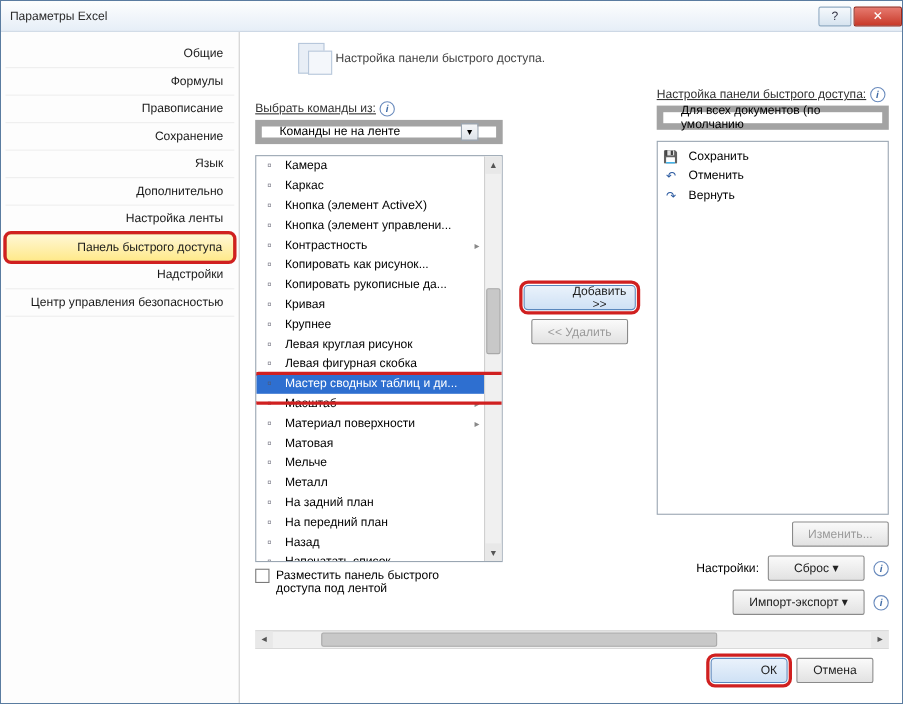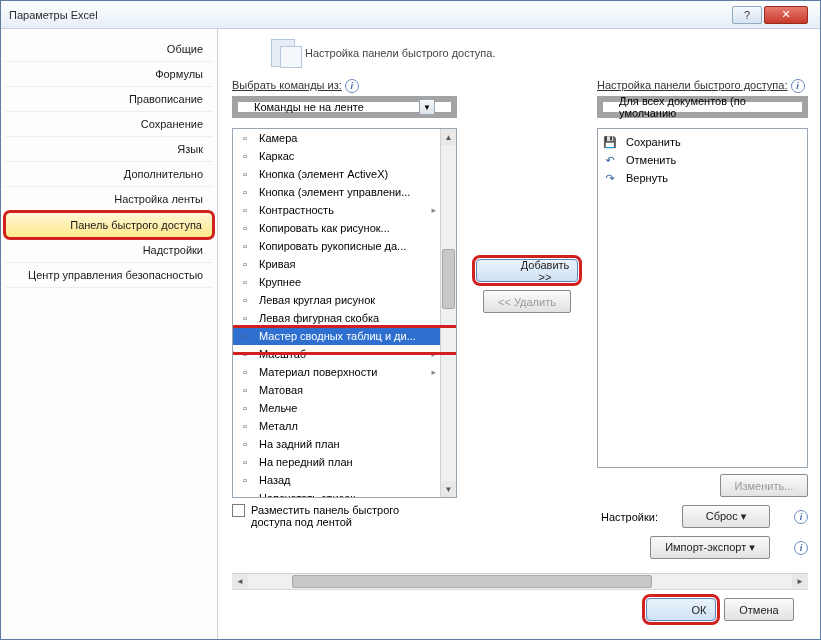--- a/index.html
+++ b/index.html
@@ -1,37 +1,37 @@
 <!DOCTYPE html>
 <html><head>
 <meta charset="utf-8">
 <style>
 * { box-sizing: border-box; margin: 0; padding: 0; font-family: "Segoe UI", Tahoma, sans-serif; font-size: 11px; }
 body { background: #fff; width: 821px; height: 640px; overflow: hidden; }
 
 .window { width: 821px; height: 640px; border: 1px solid #5a7ca0; background: #fff; display: flex; flex-direction: column; }
-.titlebar { height: 28px; background: linear-gradient(#fdfefe, #e6eef7); border-bottom: 1px solid #c2d0e0; display: flex; align-items: center; padding: 0 12px 0 8px; color: #2b2b2b; }
+.titlebar { height: 28px; background: linear-gradient(#fdfefe, #e6eef7); border-bottom: 1px solid #c2d0e0; display: flex; align-items: center; padding: 0 0 0 8px; color: #2b2b2b; }
 .titlebar .spacer { flex: 1; }
 .titlebar-btn { width: 30px; height: 18px; margin-left: 2px; border: 1px solid #8faac2; background: linear-gradient(#f6f9fc,#d7e4f0); display: inline-flex; align-items: center; justify-content: center; font-size: 11px; color: #334; border-radius: 2px; }
 .titlebar-btn.close { background: linear-gradient(#e67a6f,#c83a2a); color: #fff; border-color: #9a2a1c; width: 44px; }
 
 .body { flex: 1; display: flex; background: #fff; }
 .sidebar { width: 217px; border-right: 1px solid #d0d0d0; padding: 8px 4px; background: #fdfdfd; text-align: right; }
 .sidebar-item { padding: 6px 10px; color: #1a1a1a; border-bottom: 1px solid #eee; cursor: pointer; }
 .sidebar-item.selected { background: linear-gradient(#fff7d6,#ffe98a); border: 1px solid #c9a227; border-radius: 3px; }
 .sidebar-item.selected.red-out { outline:3px solid #d02020; outline-offset:-1px; border-radius:5px;}
 
 .main { flex: 1; padding: 10px 12px 10px 14px; display:flex; flex-direction:column; position:relative; }
 .hdr { display:flex; align-items:center; gap:10px; margin-bottom:12px;padding-left:39px;}
 .hdr-icon { width:24px; height:28px; background:#e8eef6; border:1px solid #b7c7db; position:relative;}
 .hdr-icon:after{content:"";position:absolute;left:8px;top:6px;width:20px;height:20px;background:#f4f7fb;border:1px solid #b7c7db;}
 .hdr-label{color:#444;}
 
 .row{display:flex; gap:20px; align-items:flex-start;}
-.col-left{width:225px;}
+.col-left{width:225px;margin-top:13px;}
 .col-right{flex:1;}
 .lbl{color:#333; margin-bottom:3px; display:block;}
 .lbl u{text-decoration:underline;}
 .dropdown{width:100%; height:22px; border:6px solid #a3a3a3; background:#fff; display:flex; align-items:center; justify-content:space-between; padding:0 16px;}
 .dropdown .arrow{width:16px;height:16px;border:1px solid #9aa6b2;background:linear-gradient(#f5f7f9,#dfe4ea);display:flex;align-items:center;justify-content:center;font-size:8px;}
 
 .listbox{margin-top:10px; border:1px solid #9aa6b2; height:370px; background:#fff; overflow:hidden; position:relative;}
 .listbox-inner{position:absolute; left:0; right:16px; top:0; bottom:0; overflow:hidden;}
 .list-item{display:flex; align-items:center; height:18px; padding:0 4px; gap:6px; white-space:nowrap;}
 .list-item .ic{width:16px;height:16px;display:inline-flex;align-items:center;justify-content:center;font-size:11px;color:#556;}
@@ -47,21 +47,21 @@
 .btn{min-width:88px; height:23px; border:1px solid #8a8a8a; background:linear-gradient(#fafafa,#e2e2e2); padding:0 8px; display:inline-flex; align-items:center; justify-content:center; color:#222; border-radius:2px;}
 .btn:disabled,.btn.disabled{color:#9a9a9a;}
 .btn.red-out{outline:3px solid #d02020; outline-offset:1px; border-radius:4px;padding-left:44px;}
 .btn.selected{background:linear-gradient(#eaf2fb,#cfe1f5); border-color:#5a87bd;}
 
 .right-list{margin-top:10px;border:1px solid #9aa6b2;height:340px;background:#fff;padding:4px;}
 .rl-item{display:flex;align-items:center;height:18px;gap:8px;}
 .rl-item .ic{width:16px;height:16px;display:inline-flex;align-items:center;justify-content:center;color:#2b5aa0;}
 
 .below-right{margin-top:6px;display:flex;align-items:center;gap:8px;justify-content:flex-end;}
-.below-right2{margin-top:8px;display:flex;align-items:center;gap:24px;justify-content:flex-end;}
+.below-right2{margin-top:8px;display:flex;align-items:center;gap:8px;justify-content:flex-end;}
 
 .chk-row{margin-top:6px;display:flex;align-items:flex-start;gap:6px;}
 .chk{width:13px;height:13px;border:1px solid #7a7a7a;background:#fff;}
 
 .hscroll{height:16px;background:#f0f0f0;border-top:1px solid #d0d0d0;margin-top:6px;position:relative;}
 .hscroll .thumb{position:absolute;top:1px;bottom:1px;left:60px;width:360px;background:#c8c8c8;border:1px solid #a8a8a8;border-radius:2px;}
 .hscroll .arr{position:absolute;top:0;bottom:0;width:16px;background:#e8e8e8;display:flex;align-items:center;justify-content:center;font-size:8px;color:#555;}
 .hscroll .arr.l{left:0;}.hscroll .arr.r{right:0;}
 
 .footer{height:40px;border-top:1px solid #d9d9d9;display:flex;align-items:center;justify-content:flex-end;gap:8px;padding:0 14px;}

